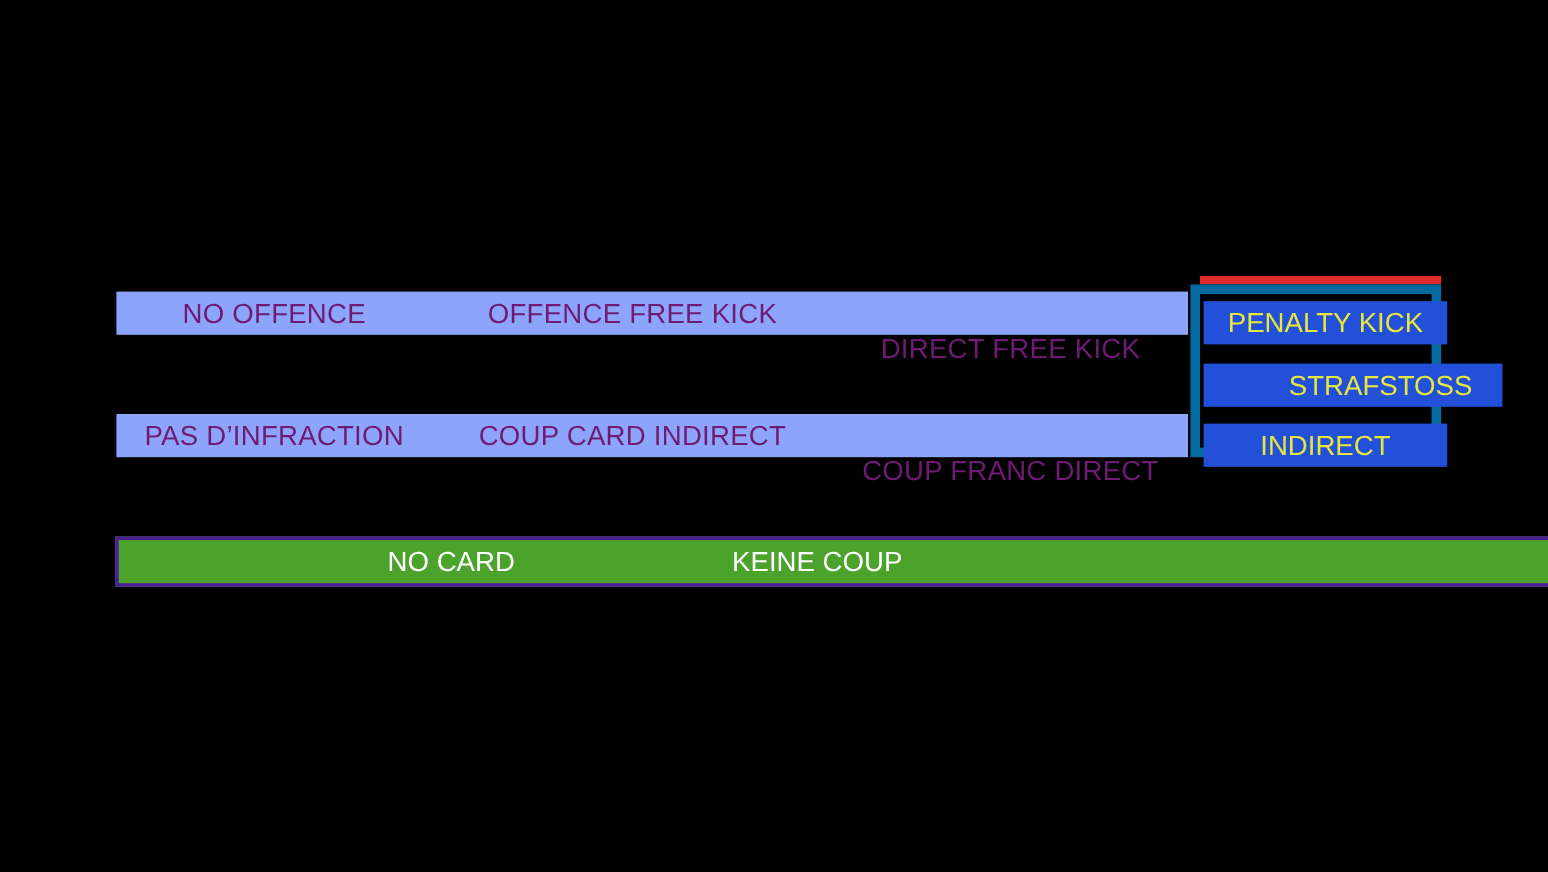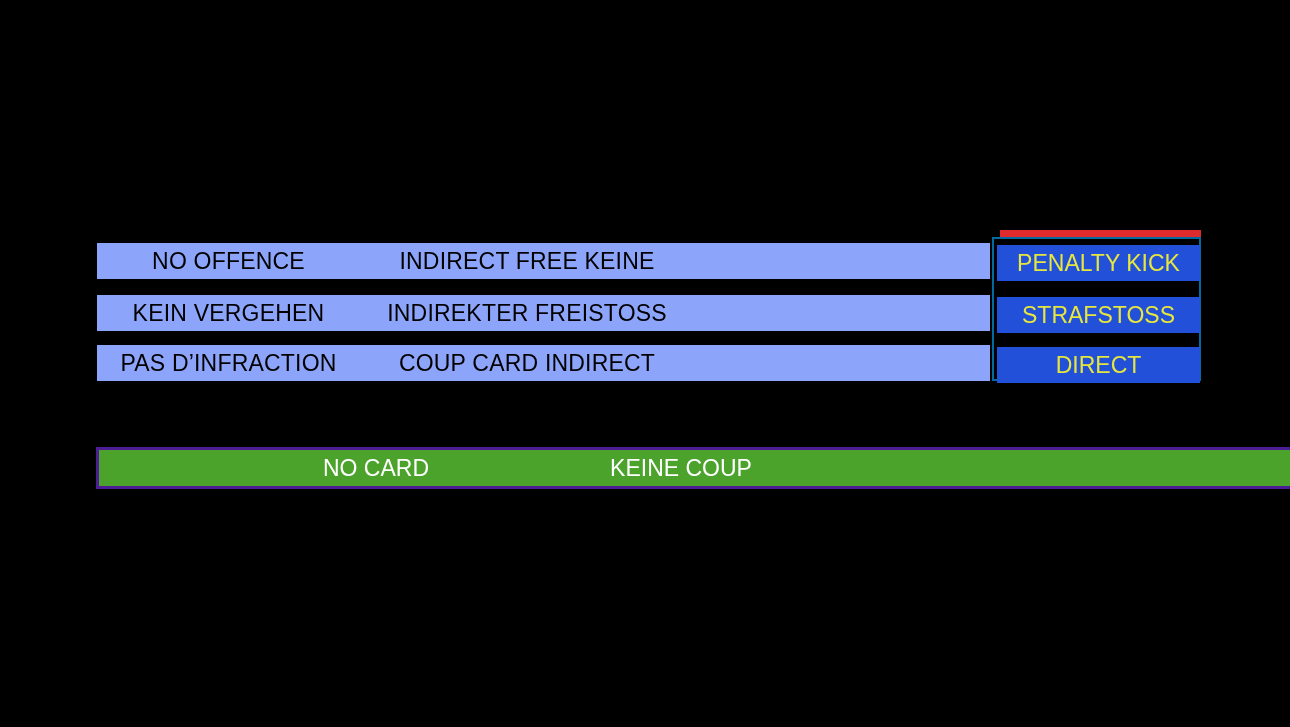--- a/index.html
+++ b/index.html
@@ -45,21 +45,21 @@
   .offence-row.r0 { top: 0px; }
   .offence-row.r1 { top: 52px; }
   .offence-row.r2 { top: 102px; }
 
   .offence-cell {
     position: absolute;
     top: 0;
     height: 36px;
     line-height: 36px;
     text-align: center;
-    color: #000000;
+    color: #701a75;
     font-size: 23px;
     font-weight: 400;
     letter-spacing: 0.2px;
     white-space: nowrap;
   }
   .offence-cell.c0 { left: 0px;   width: 263px; }
   .offence-cell.c1 { left: 280px; width: 300px; }
   .offence-cell.c2 { left: 600px; width: 290px; margin-top: 29px; }
 
   
@@ -79,39 +79,39 @@
     height: 7px;
     background: #e02b2e;
   }
 
   #penalty-frame {
     position: absolute;
     left: 0px;
     top: 7px;
     width: 209px;
     height: 144px;
-    border: 2px solid #0369a1;
+    border: 8px solid #0369a1;
     box-sizing: border-box;
     background: #000000;
   }
 
   .penalty-row {
     position: absolute;
     left: 3px;
     width: 203px;
     height: 36px;
     background: #2350d8;
     color: #e6e63e;
     font-size: 23px;
     line-height: 36px;
     text-align: center;
     white-space: nowrap;
   }
   .penalty-row.r0 { top: 6px; }
-  .penalty-row.r1 { top: 58px; }
+  .penalty-row.r1 { top: 58px; padding-left: 46px; }
   .penalty-row.r2 { top: 108px; }
 
   
   #card-bar {
     position: absolute;
     left: 96px;
     top: 447px;
     width: 1208px;
     height: 42px;
     background: #4ca32c;
@@ -136,44 +136,39 @@
 </style>
 </head>
 <body>
 
 <div id="slide">
 
   <div id="offence-matrix">
 
     <div class="offence-row r0">
       <div class="offence-cell c0">NO OFFENCE</div>
-      <div class="offence-cell c1">INDIRECT FREE KEINE</div>
+      <div class="offence-cell c1">OFFENCE FREE KICK</div>
       <div class="offence-cell c2">DIRECT FREE KICK</div>
     </div>
 
-    <div class="offence-row r1">
-      <div class="offence-cell c0">KEIN VERGEHEN</div>
-      <div class="offence-cell c1">INDIREKTER FREISTOSS</div>
-      <div class="offence-cell c2">FREISTOSS DIREKT</div>
-    </div>
 
     <div class="offence-row r2">
       <div class="offence-cell c0">PAS D’INFRACTION</div>
       <div class="offence-cell c1">COUP CARD INDIRECT</div>
       <div class="offence-cell c2">COUP FRANC DIRECT</div>
     </div>
 
   </div>
 
   <div id="penalty-highlight">
     <div id="penalty-red-bar"></div>
     <div id="penalty-frame">
       <div class="penalty-row r0">PENALTY KICK</div>
       <div class="penalty-row r1">STRAFSTOSS</div>
-      <div class="penalty-row r2">DIRECT</div>
+      <div class="penalty-row r2">INDIRECT</div>
     </div>
   </div>
 
   <div id="card-bar">
     <div class="card-cell c0">NO CARD</div>
     <div class="card-cell c1">KEINE COUP</div>
   </div>
 
 </div>
 

